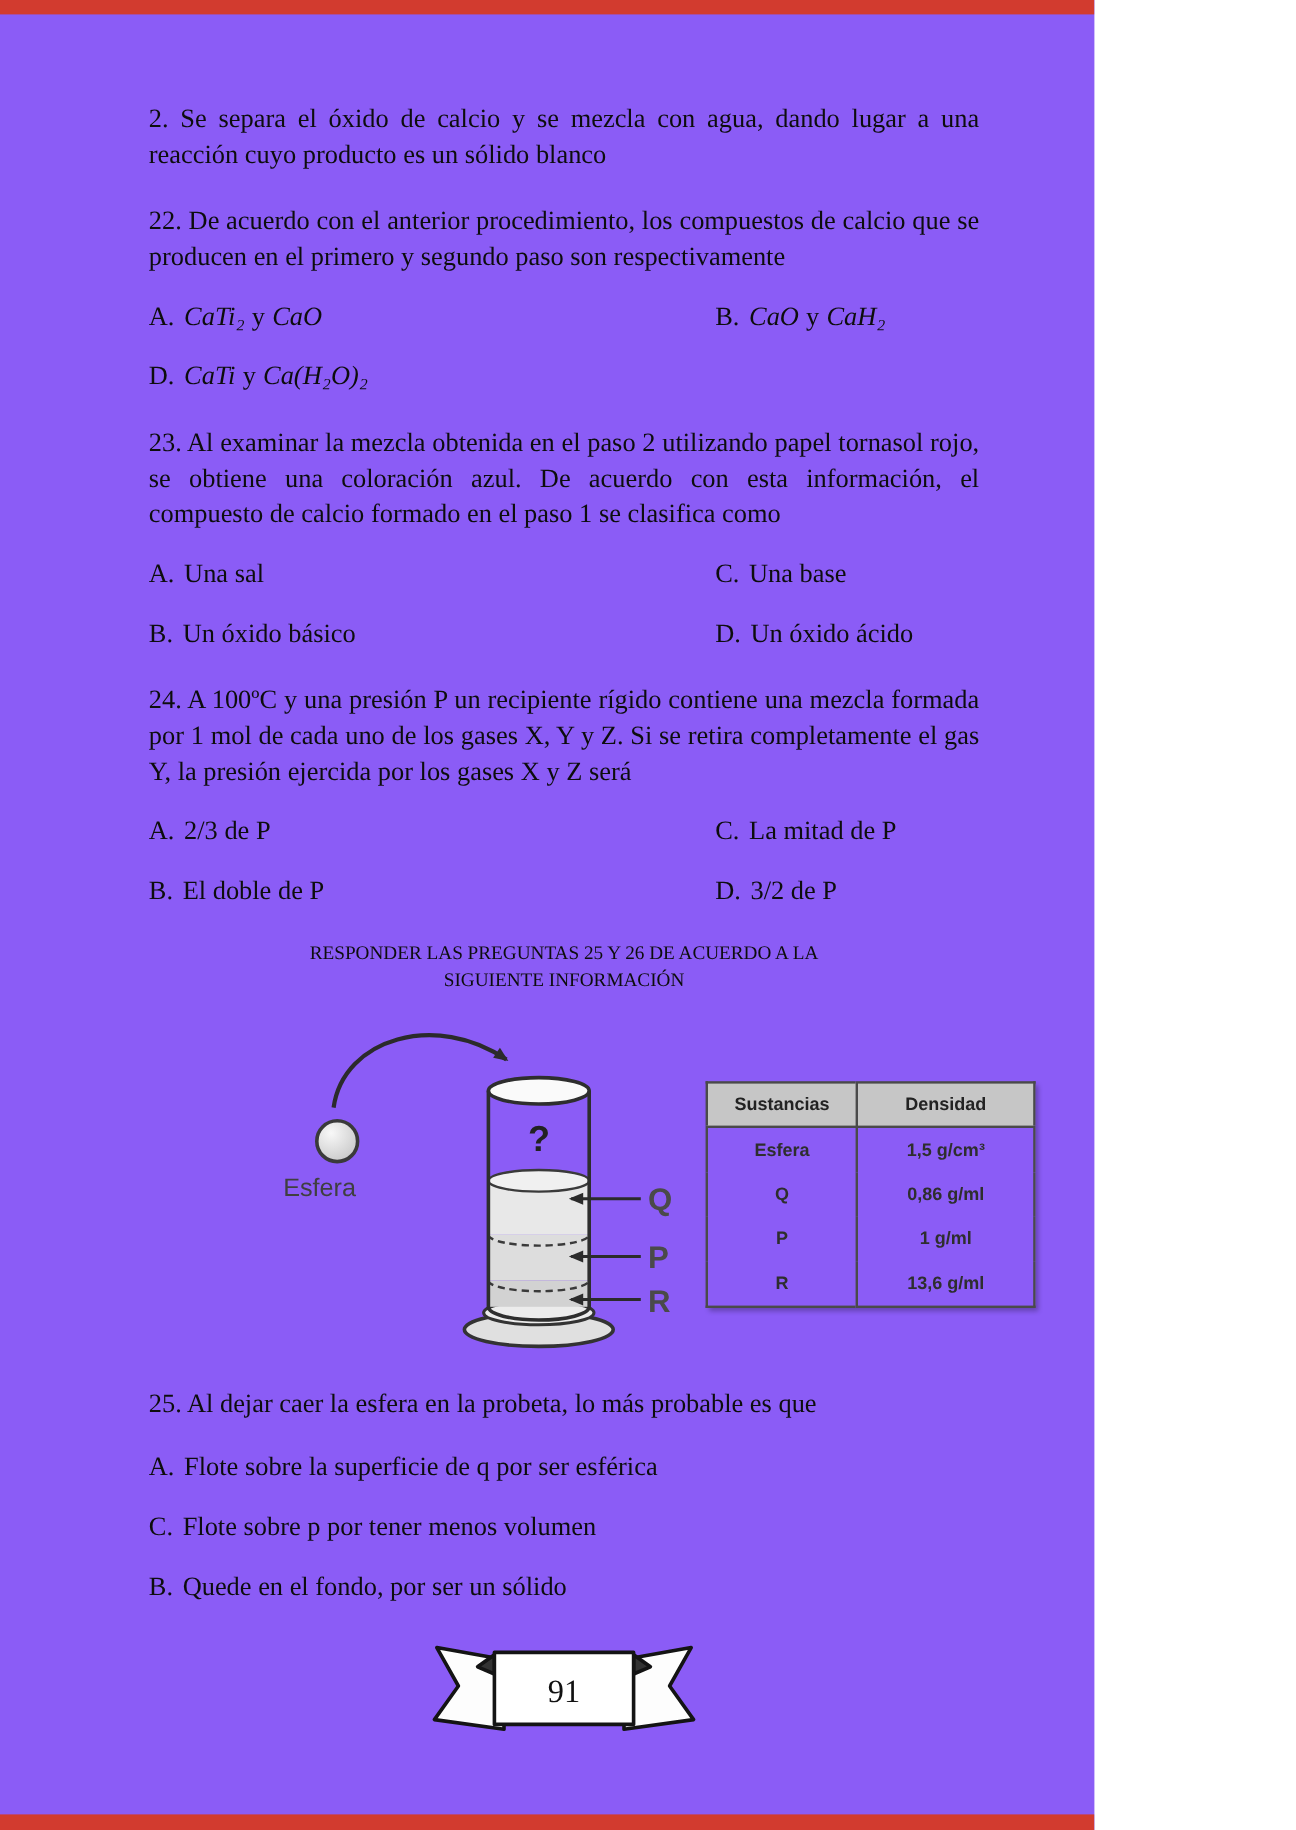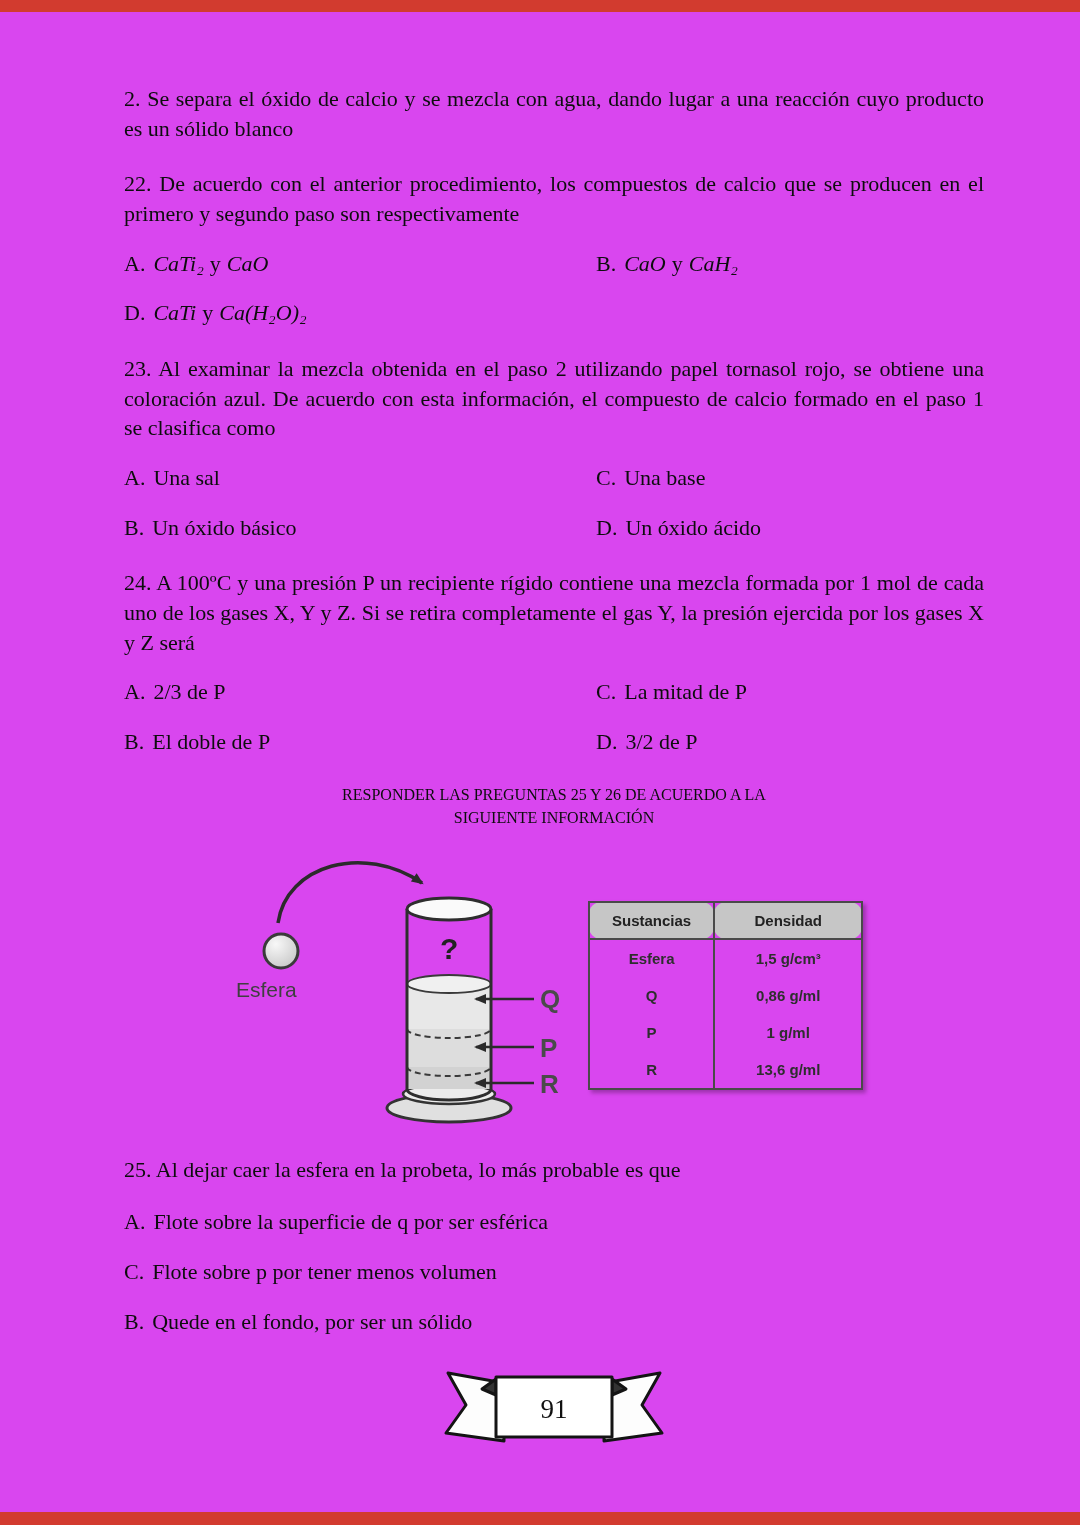--- a/index.html
+++ b/index.html
@@ -1,18 +1,18 @@
 <!DOCTYPE html>
 <html><head>
 <meta charset="utf-8">
 <style>
   * { margin:0; padding:0; box-sizing:border-box; }
   html,body { background:#ffffff; }
   .page {
-    position:relative; width:1080px; height:1525px; background:#d946ef;
+    position:relative; width:912px; height:1525px; background:#8b5cf6;
     overflow:hidden; font-family:"Liberation Serif", serif; color:#0d0d0d;
   }
   .edge { position:absolute; left:0; width:100%; height:12px; background:#d23b2f; }
   .edge.top { top:0; } .edge.bottom { bottom:0; height:13px; }
 
   .content { padding:84px 96px 0 124px; }
 
   .q-par { font-size:22px; line-height:1.35; text-align:justify; margin-top:26px; }
   .q-par.intro { margin-top:0; }
 
@@ -31,21 +31,21 @@
   .layer-lab { font-family:"Liberation Sans", sans-serif; font-size:26px; font-weight:600; fill:#4a4a4a; }
 
   .table-wrap { margin-left:20px; margin-top:64px; }
   .density-table {
     border-collapse:collapse; border:2px solid #4a4a4a;
     font-family:"Liberation Sans", sans-serif; font-size:15px; color:#2e2e2e;
     box-shadow:3px 3px 4px rgba(0,0,0,0.28);
   }
   .density-table th {
     background:#c6c6c6; border-bottom:2px solid #4a4a4a; border-right:2px solid #4a4a4a;
-    padding:9px 22px; font-weight:bold; color:#222; text-align:center;border-radius:12px;
+    padding:9px 22px; font-weight:bold; color:#222; text-align:center;
   }
   .density-table th:last-child { border-right:none; }
   .density-table td {
     border-right:2px solid #4a4a4a; padding:10px 18px; text-align:center; font-weight:bold;
     min-width:116px;
   }
   .density-table td:last-child { border-right:none; min-width:148px; }
 
   .opts-list { margin-top:2px; }
   .opts-list .opt { font-size:22px; margin-top:24px; }

